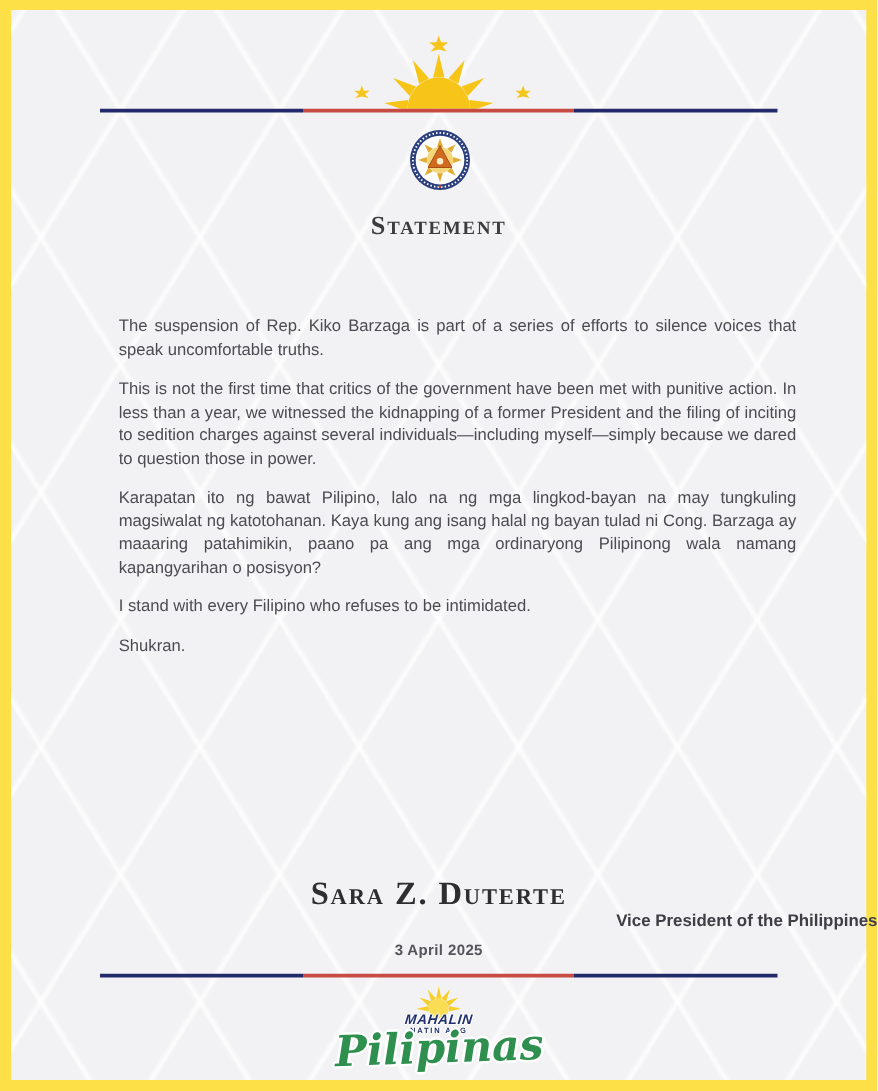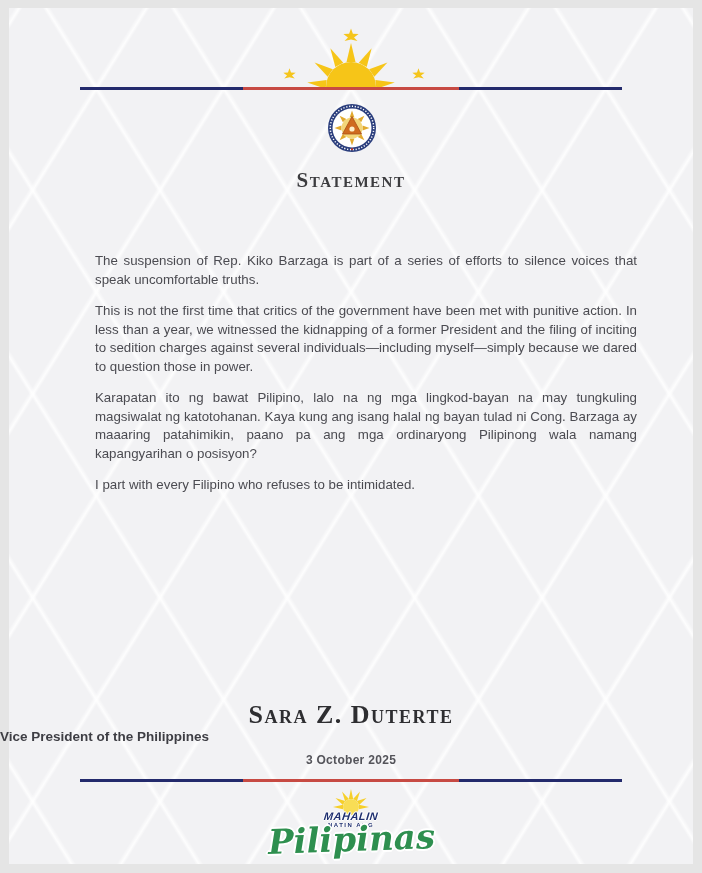--- a/index.html
+++ b/index.html
@@ -1,17 +1,17 @@
 <!DOCTYPE html>
 <html><head>
 <meta charset="utf-8">
 <style>
   html,body{margin:0;padding:0;background:#ffffff;}
   .page{
-    position:relative;width:702px;height:873px;background:#e5e5e5;
+    position:relative;width:702px;height:873px;background:#fde047;
     overflow:hidden;font-family:"Liberation Sans",sans-serif;
   }
   .paper{
     position:absolute;left:9px;top:8px;right:9px;bottom:9px;
     background-color:#f2f2f4;
     background-image:
       repeating-linear-gradient(58deg,
         rgba(255,255,255,0) 0px, rgba(255,255,255,0) 50px,
         rgba(255,255,255,0.85) 53px, rgba(255,255,255,0) 57px,
         rgba(255,255,255,0) 108px),
@@ -42,21 +42,21 @@
     text-align:justify;
     margin-left:15px;
   }
   .body-text p{margin:0 0 13px 0;}
   .sig-name{
     position:absolute;left:0;right:0;top:700px;text-align:center;
     font-family:"Liberation Serif",serif;font-variant:small-caps;
     font-weight:700;font-size:26px;letter-spacing:1.5px;color:#2e2e31;
   }
   .sig-role{
-    position:absolute;left:0;right:0;top:729px;text-align:left;
+    position:absolute;left:0;right:0;top:729px;text-align:right;
     font-size:13.5px;font-weight:700;color:#3e3e44;
   }
   .sig-date{
     position:absolute;left:0;right:0;top:753px;text-align:center;
     font-size:12px;font-weight:700;color:#54545a;letter-spacing:0.3px;
   }
   .logo{
     position:absolute;left:0;right:0;top:789px;
     display:flex;flex-direction:column;align-items:center;
   }
@@ -131,26 +131,27 @@
   </svg>
 
   <div class="title">
     <div>Statement</div>
   </div>
 
   <div class="body-text">
     <p>The suspension of Rep. Kiko Barzaga is part of a series of efforts to silence voices that speak uncomfortable truths.</p>
     <p>This is not the first time that critics of the government have been met with punitive action. In less than a year, we witnessed the kidnapping of a former President and the filing of inciting to sedition charges against several individuals—including myself—simply because we dared to question those in power.</p>
     <p>Karapatan ito ng bawat Pilipino, lalo na ng mga lingkod-bayan na may tungkuling magsiwalat ng katotohanan. Kaya kung ang isang halal ng bayan tulad ni Cong. Barzaga ay maaaring patahimikin, paano pa ang mga ordinaryong Pilipinong wala namang kapangyarihan o posisyon?</p>
-    <p>I part with every Filipino who refuses to be intimidated.</p>
+    <p>I stand with every Filipino who refuses to be intimidated.</p>
+    <p>Shukran.</p>
   </div>
 
   <div class="sig-name">Sara Z. Duterte</div>
   <div class="sig-role">Vice President of the Philippines</div>
-  <div class="sig-date">3 October 2025</div>
+  <div class="sig-date">3 April 2025</div>
 
   <div class="rule rule-bottom"></div>
 
   <div class="logo">
     <svg width="36" height="26" viewBox="0 0 36 26">
       <g fill="#f6cf2a">
         <polygon id="lray" points="18,0 15.8,10 20.2,10"></polygon>
         <use href="#lray" transform="rotate(30,18,18)"></use>
         <use href="#lray" transform="rotate(-30,18,18)"></use>
         <use href="#lray" transform="rotate(60,18,18)"></use>

